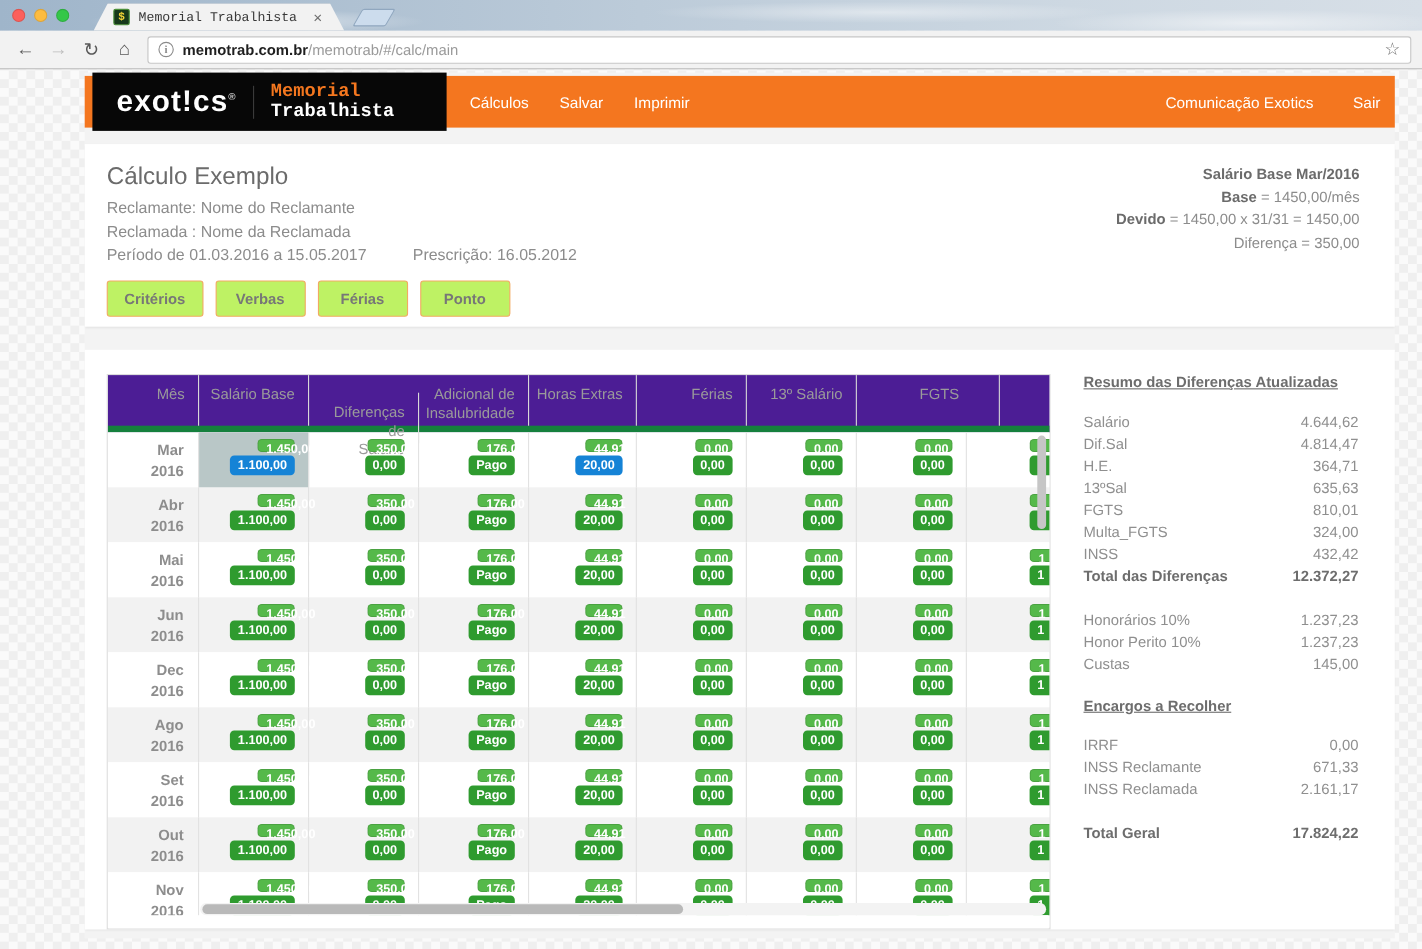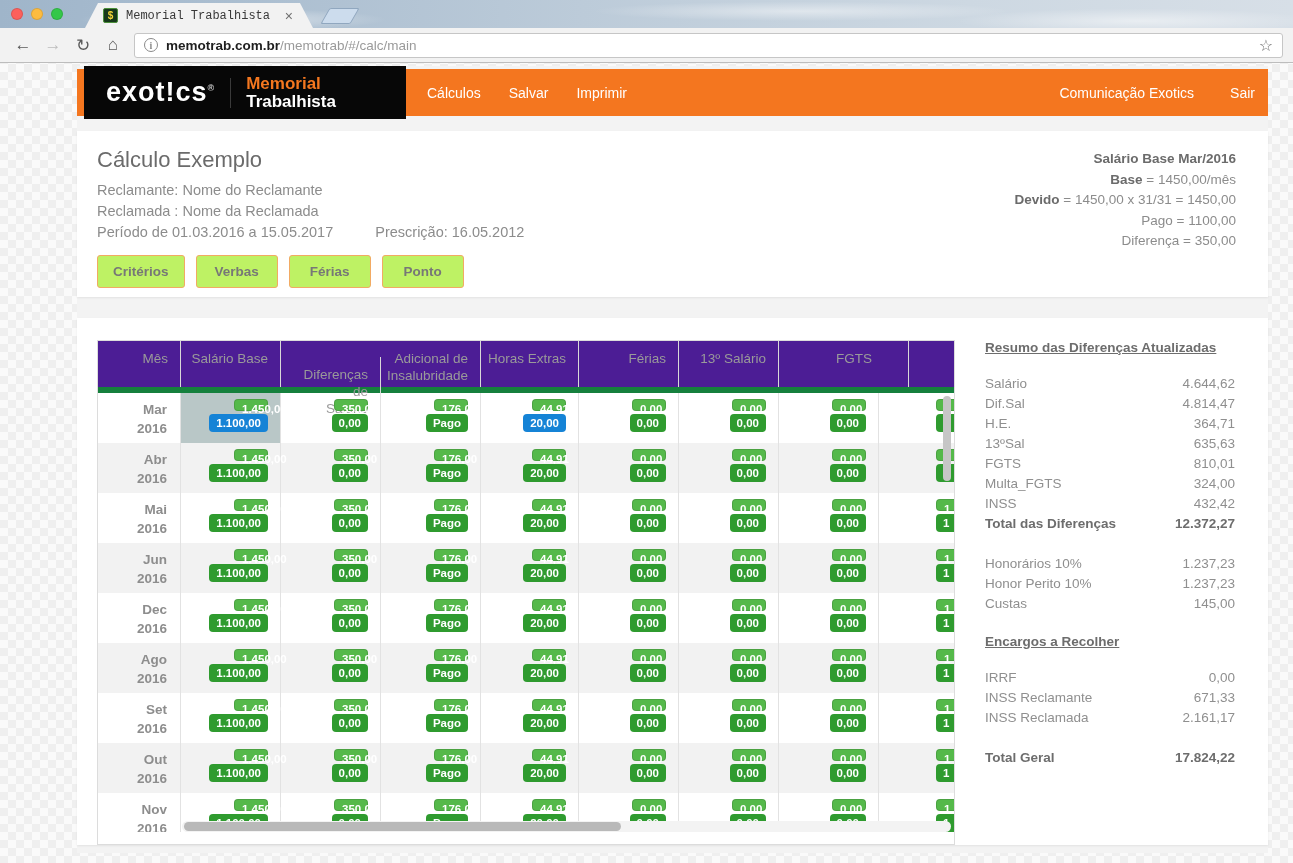--- a/index.html
+++ b/index.html
@@ -53,21 +53,21 @@
   .page{position:absolute;top:63px;left:0;right:0;bottom:0;overflow:hidden;}
   .wrapper{position:relative;margin-left:77px;margin-top:3px;width:1191px;height:787px;background:#f3f3f3;}
   
   .navbar{position:relative;height:53px;}
   .nav-orange{position:absolute;left:0;right:0;top:3px;height:47px;background:var(--accent-orange);}
   .logo-box{position:absolute;left:7px;top:0;width:322px;height:53px;background:var(--nav-black);
     display:flex;align-items:center;padding-left:22px;gap:15px;}
   .logo-text{color:#fff;font-size:27px;font-weight:bold;letter-spacing:1px;}
   .logo-text sup{font-size:9px;color:#cfcfcf;}
   .logo-sep{width:1px;height:30px;background:#3a3a3a;}
-  .brand{font-size:17px;font-weight:bold;line-height:18px;}
+  .brand{font-size:17px;font-weight:bold;line-height:18px;font-family:Liberation Mono, monospace;}
   .brand .l1{color:var(--brand-orange);} .brand .l2{color:#fff;}
   .nav-links{position:absolute;left:350px;top:3px;height:47px;display:flex;align-items:center;gap:28px;}
   .nav-right{position:absolute;right:13px;top:3px;height:47px;display:flex;align-items:center;gap:36px;}
   .nav-link{color:#fff;font-size:14px;cursor:pointer;white-space:nowrap;}
   
   .info-card{position:relative;margin-top:12px;height:166px;background:#fff;box-shadow:0 1px 2px rgba(0,0,0,.07);}
   .info-left{position:absolute;left:20px;top:16px;}
   .page-title{font-size:22px;color:#6b6b6b;margin:0 0 7px 0;font-weight:normal;}
   .info-line{font-size:14.5px;color:#8c8c8c;line-height:21px;}
   .info-line .presc{margin-left:42px;}
@@ -176,21 +176,20 @@
             <button class="btn">Critérios</button>
             <button class="btn">Verbas</button>
             <button class="btn">Férias</button>
             <button class="btn">Ponto</button>
           </div>
         </div>
         <div class="info-right">
           <div class="t">Salário Base Mar/2016</div>
           <div><b>Base</b><span> = 1450,00/mês</span></div>
           <div><b>Devido</b><span> = 1450,00 x 31/31 = 1450,00</span></div>
-          <div><b></b><span>Pago = 1100,00</span></div>
           <div><b></b><span>Diferença = 350,00</span></div>
         </div>
       </div>
 
       <div class="main-card">
         <div class="table-viewport">
           <div class="theader">
               <div class="th" style="width: 83px;">
                 <div>Mês</div>
               </div>

